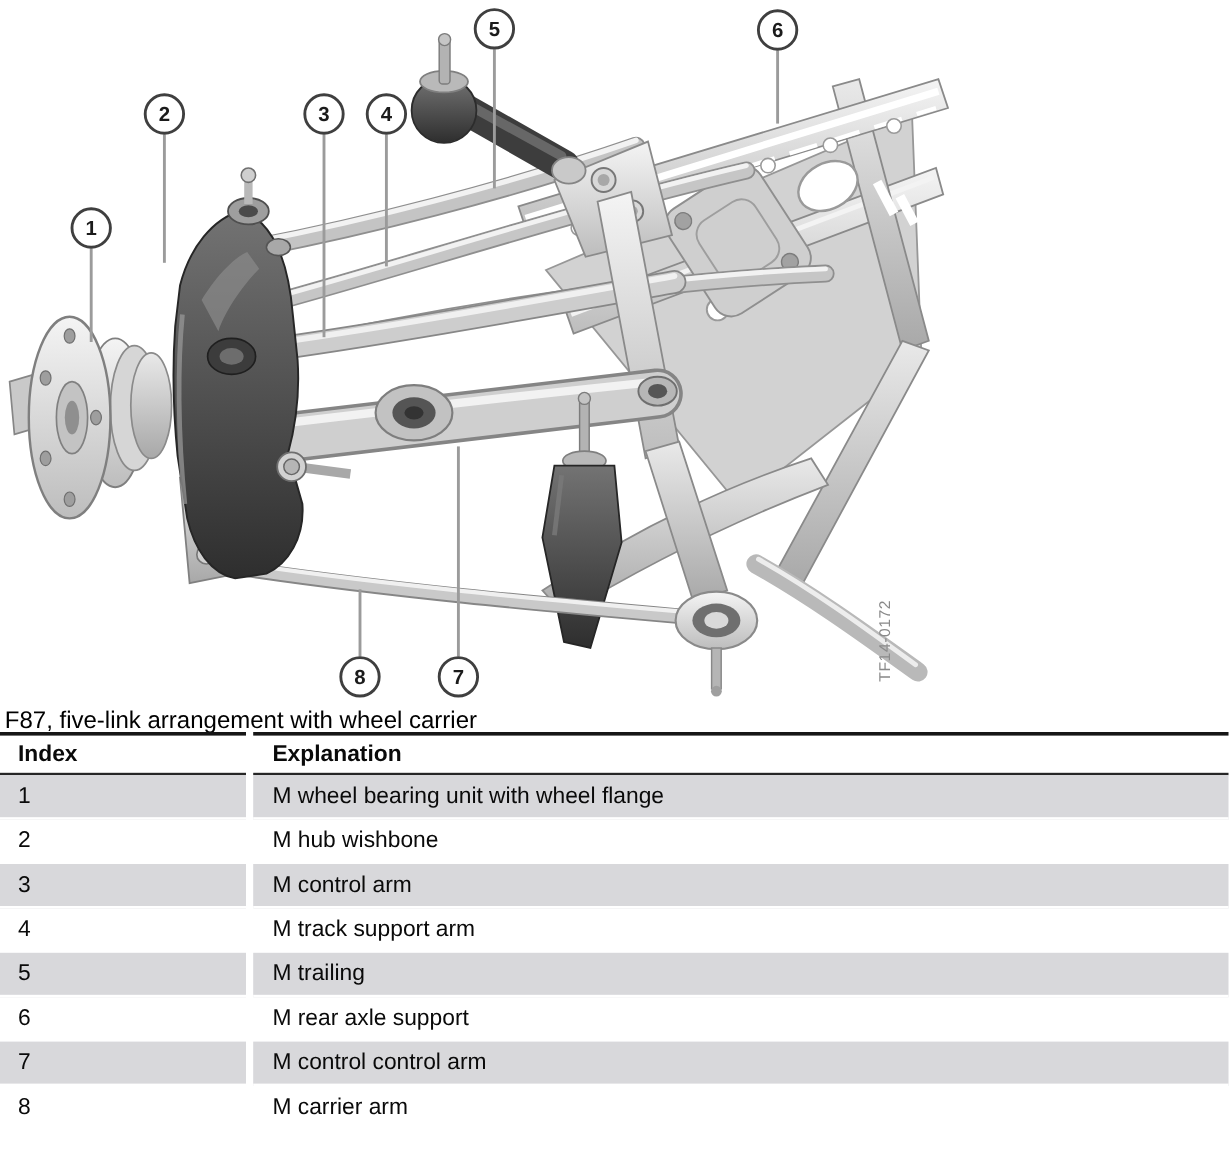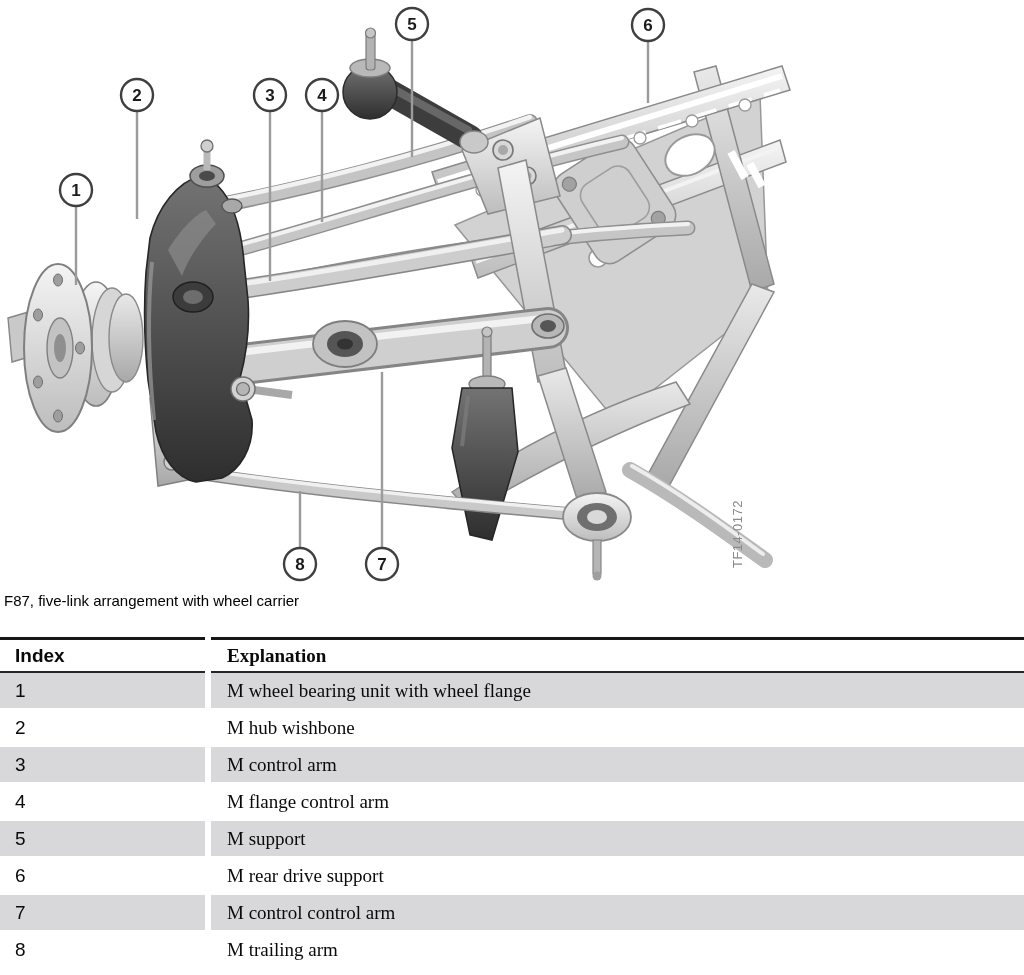--- a/index.html
+++ b/index.html
@@ -1,27 +1,27 @@
 <!DOCTYPE html>
 <html><head>
 <meta charset="utf-8">
 <style>
   html,body{margin:0;padding:0;background:#ffffff;}
   body{width:1024px;height:975px;font-family:"Liberation Sans",sans-serif;-webkit-font-smoothing:antialiased;}
   .page{width:1024px;height:975px;background:#fff;overflow:hidden;}
   .diagram-wrap{width:1024px;height:588px;position:relative;}
   svg{display:block;}
 
-  .caption{font-size:15px;color:#000;margin:4px 0 0 4px;line-height:18px;}
-
-  .parts-table{margin-top:27px;width:1024px;}
+  .caption{font-size:20px;color:#000;margin:4px 0 0 4px;line-height:18px;}
+
+  .parts-table{width:1024px;}
   .t-row{display:grid;grid-template-columns:205px 6px 1fr;}
   .t-cell{display:flex;align-items:center;font-size:19px;color:#0a0a0a;}
   .t-cell.idx{padding-left:15px;}
-  .t-cell.exp{padding-left:16px;font-family:Liberation Serif, serif;}
+  .t-cell.exp{padding-left:16px;}
   .t-head .t-cell{font-weight:bold;height:31px;border-top:3px solid #161616;border-bottom:2px solid #262626;}
   .t-gap{background:#fff;}
   .t-body .t-cell{height:35px;border-bottom:2px solid #ffffff;}
   .t-body .row-odd .t-cell{background:#d8d8db;}
 
   .callout line{stroke:#9b9b9b;stroke-width:2.4px;}
   .callout circle{fill:#ffffff;stroke:#3f3f3f;stroke-width:2.4px;}
   .callout text{font:bold 17px "Liberation Sans",sans-serif;fill:#1b1b1b;text-anchor:middle;}
   .figure-code-text{font:13px "Liberation Sans",sans-serif;fill:#8a8a8a;letter-spacing:.5px;text-anchor:middle;}
 </style>
@@ -268,38 +268,38 @@
           <div class="t-cell exp">M hub wishbone</div>
         </div>
         <div class="t-row row-odd">
           <div class="t-cell idx">3</div>
           <div class="t-gap"></div>
           <div class="t-cell exp">M control arm</div>
         </div>
         <div class="t-row">
           <div class="t-cell idx">4</div>
           <div class="t-gap"></div>
-          <div class="t-cell exp">M flange control arm</div>
+          <div class="t-cell exp">M track support arm</div>
         </div>
         <div class="t-row row-odd">
           <div class="t-cell idx">5</div>
           <div class="t-gap"></div>
-          <div class="t-cell exp">M support</div>
+          <div class="t-cell exp">M trailing</div>
         </div>
         <div class="t-row">
           <div class="t-cell idx">6</div>
           <div class="t-gap"></div>
-          <div class="t-cell exp">M rear drive support</div>
+          <div class="t-cell exp">M rear axle support</div>
         </div>
         <div class="t-row row-odd">
           <div class="t-cell idx">7</div>
           <div class="t-gap"></div>
           <div class="t-cell exp">M control control arm</div>
         </div>
         <div class="t-row">
           <div class="t-cell idx">8</div>
           <div class="t-gap"></div>
-          <div class="t-cell exp">M trailing arm</div>
+          <div class="t-cell exp">M carrier arm</div>
         </div>
       </div>
   </div>
 
 </div>
 
 </body></html>

